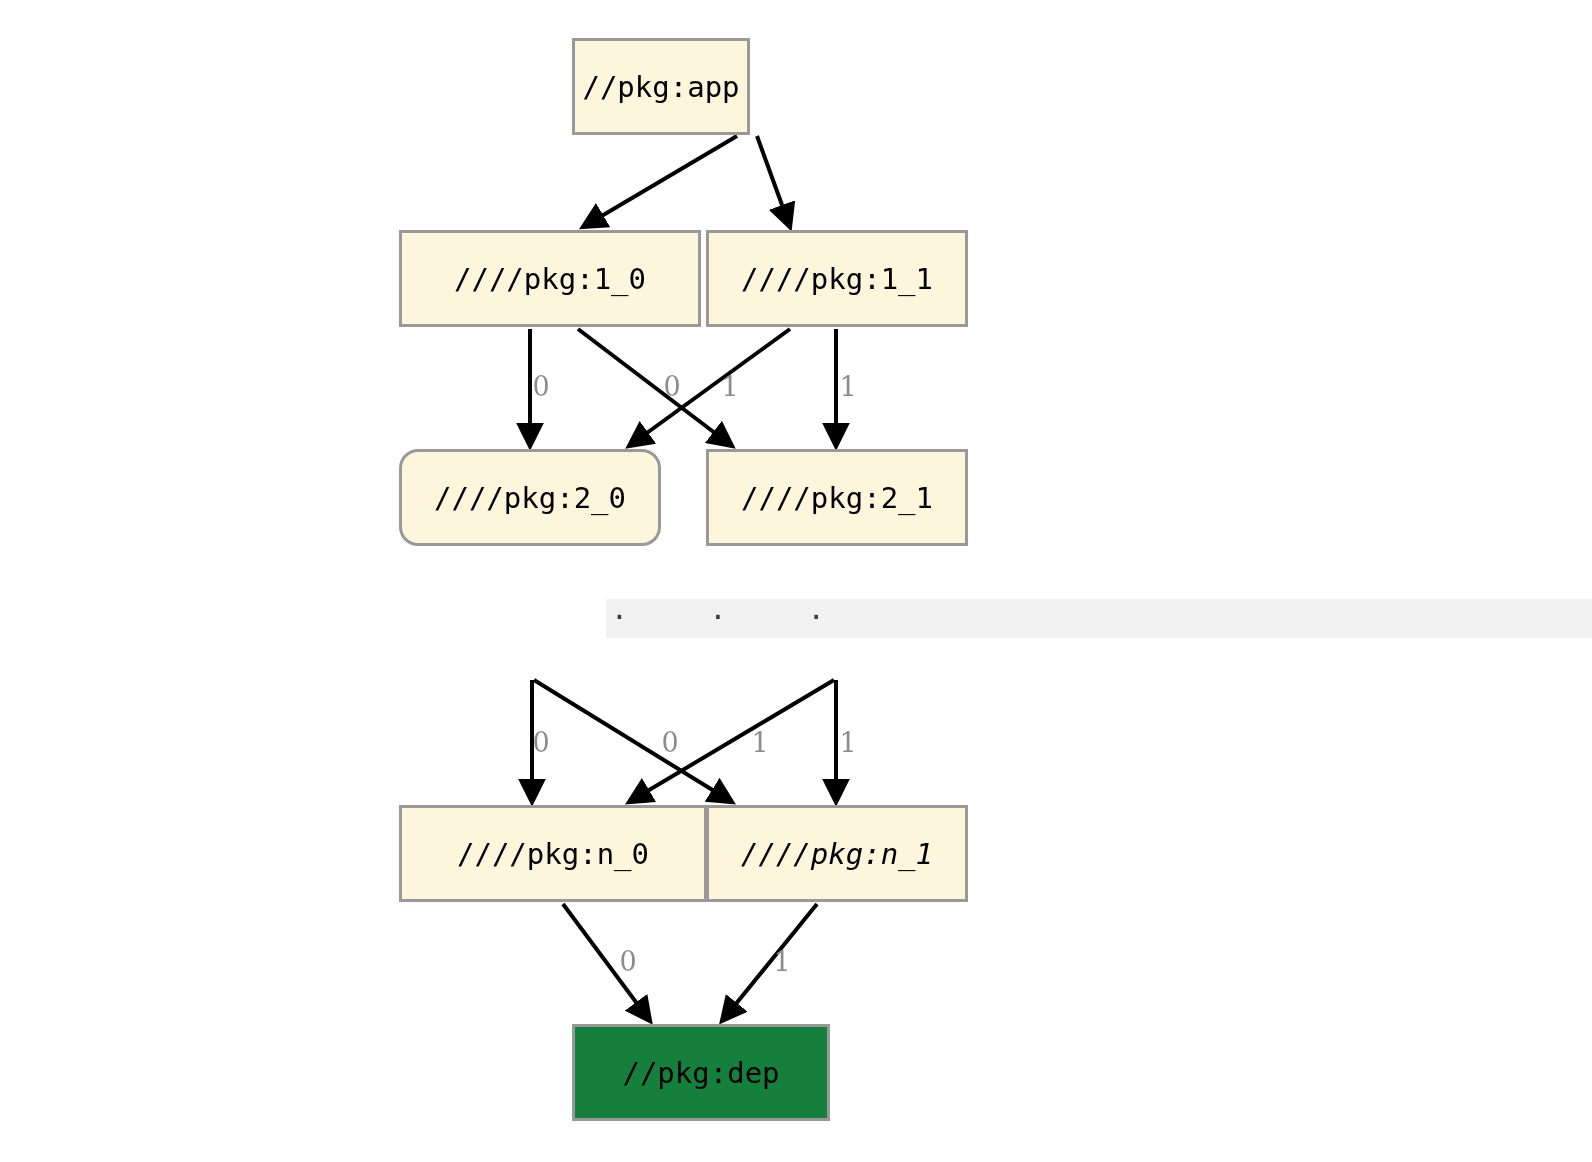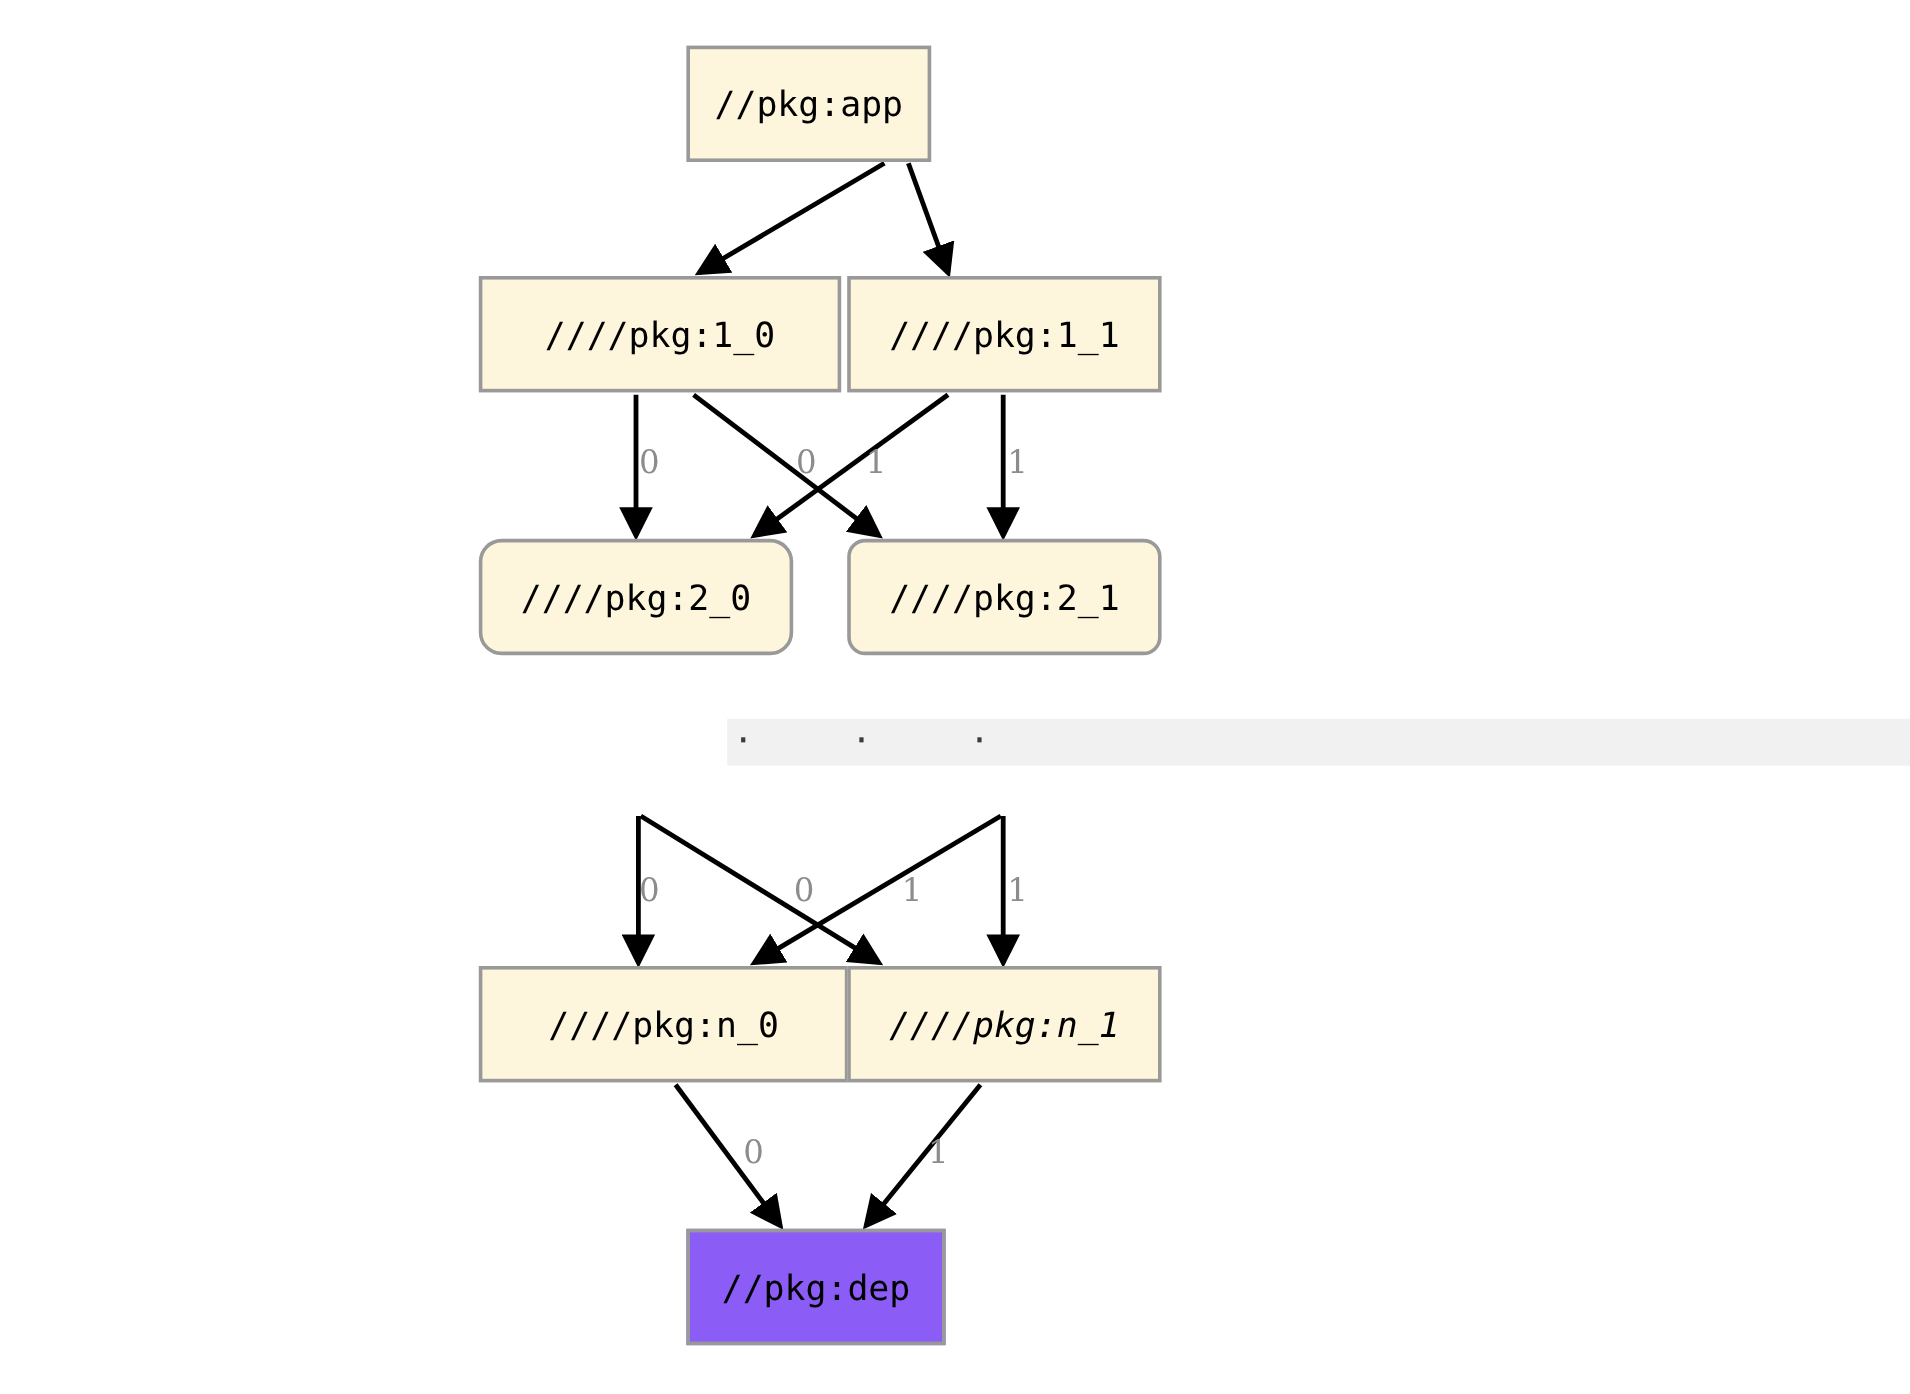--- a/index.html
+++ b/index.html
@@ -86,42 +86,42 @@
         <line x1="532" y1="680" x2="532" y2="802" stroke="#000000" stroke-width="4" marker-end="url(#arrow)"></line>
         <line x1="534" y1="680" x2="732" y2="802" stroke="#000000" stroke-width="4" marker-end="url(#arrow)"></line>
         <line x1="834" y1="680" x2="629" y2="802" stroke="#000000" stroke-width="4" marker-end="url(#arrow)"></line>
         <line x1="836" y1="680" x2="836" y2="802" stroke="#000000" stroke-width="4" marker-end="url(#arrow)"></line>
         <line x1="563" y1="904" x2="650" y2="1021" stroke="#000000" stroke-width="4" marker-end="url(#arrow)"></line>
         <line x1="817" y1="904" x2="722" y2="1021" stroke="#000000" stroke-width="4" marker-end="url(#arrow)"></line>
       </g>
   </svg>
 
   <div id="nodes-layer">
-      <div class="node-box" style="left: 572px; top: 38px; width: 204px; height: 97px; background: rgb(253, 246, 221); border-color: rgb(153, 153, 153);">
+      <div class="node-box" style="left: 572px; top: 38px; width: 178px; height: 97px; background: rgb(253, 246, 221); border-color: rgb(153, 153, 153);">
         <span class="node-label">//pkg:app</span>
       </div>
       <div class="node-box" style="left: 399px; top: 230px; width: 302px; height: 97px; background: rgb(253, 246, 221); border-color: rgb(153, 153, 153);">
         <span class="node-label">////pkg:1_0</span>
       </div>
       <div class="node-box" style="left: 706px; top: 230px; width: 262px; height: 97px; background: rgb(253, 246, 221); border-color: rgb(153, 153, 153);">
         <span class="node-label">////pkg:1_1</span>
       </div>
       <div class="node-box" style="left: 399px; top: 449px; width: 262px; height: 97px; background: rgb(253, 246, 221); border-color: rgb(153, 153, 153); border-radius: 19px;">
         <span class="node-label">////pkg:2_0</span>
       </div>
-      <div class="node-box" style="left: 706px; top: 449px; width: 262px; height: 97px; background: rgb(253, 246, 221); border-color: rgb(153, 153, 153); border-radius: 15px;">
+      <div class="node-box" style="left: 706px; top: 449px; width: 262px; height: 97px; background: rgb(253, 246, 221); border-color: rgb(153, 153, 153);">
         <span class="node-label">////pkg:2_1</span>
       </div>
       <div class="node-box" style="left: 399px; top: 805px; width: 308px; height: 97px; background: rgb(253, 246, 221); border-color: rgb(153, 153, 153);">
         <span class="node-label">////pkg:n_0</span>
       </div>
       <div class="node-box" style="left: 706px; top: 805px; width: 262px; height: 97px; background: rgb(253, 246, 221); border-color: rgb(153, 153, 153); font-style: italic;">
         <span class="node-label">////pkg:n_1</span>
       </div>
-      <div class="node-box" style="left: 572px; top: 1024px; width: 216px; height: 97px; background: #8b5cf6; border-color: rgb(153, 153, 153);">
+      <div class="node-box" style="left: 572px; top: 1024px; width: 258px; height: 97px; background: #15803d; border-color: rgb(153, 153, 153);">
         <span class="node-label">//pkg:dep</span>
       </div>
     </div>
   <div id="edge-labels-layer">
       <span class="edge-label" style="left: 541px; top: 386px; color: rgb(140, 140, 140);">0</span>
       <span class="edge-label" style="left: 672px; top: 386px; color: rgb(140, 140, 140);">0</span>
       <span class="edge-label" style="left: 730px; top: 386px; color: rgb(140, 140, 140);">1</span>
       <span class="edge-label" style="left: 848px; top: 386px; color: rgb(140, 140, 140);">1</span>
       <span class="edge-label" style="left: 541px; top: 742px; color: rgb(140, 140, 140);">0</span>
       <span class="edge-label" style="left: 670px; top: 742px; color: rgb(140, 140, 140);">0</span>

